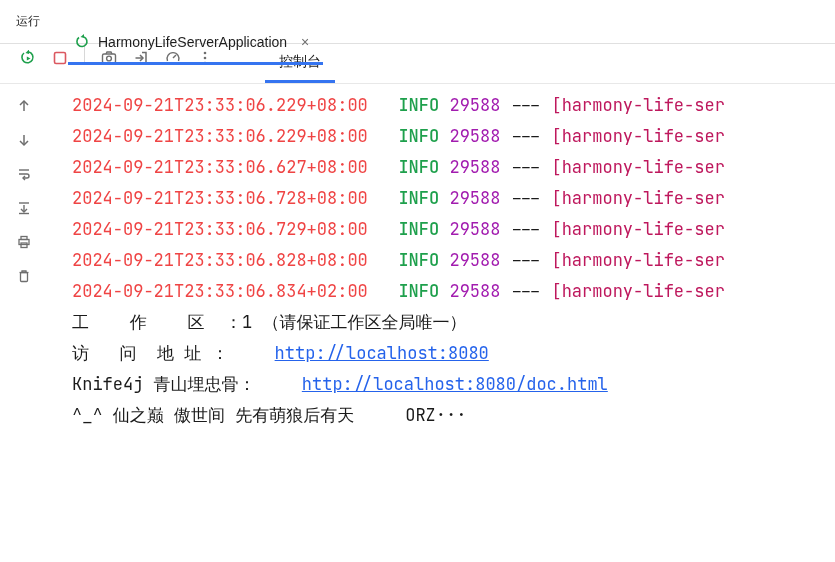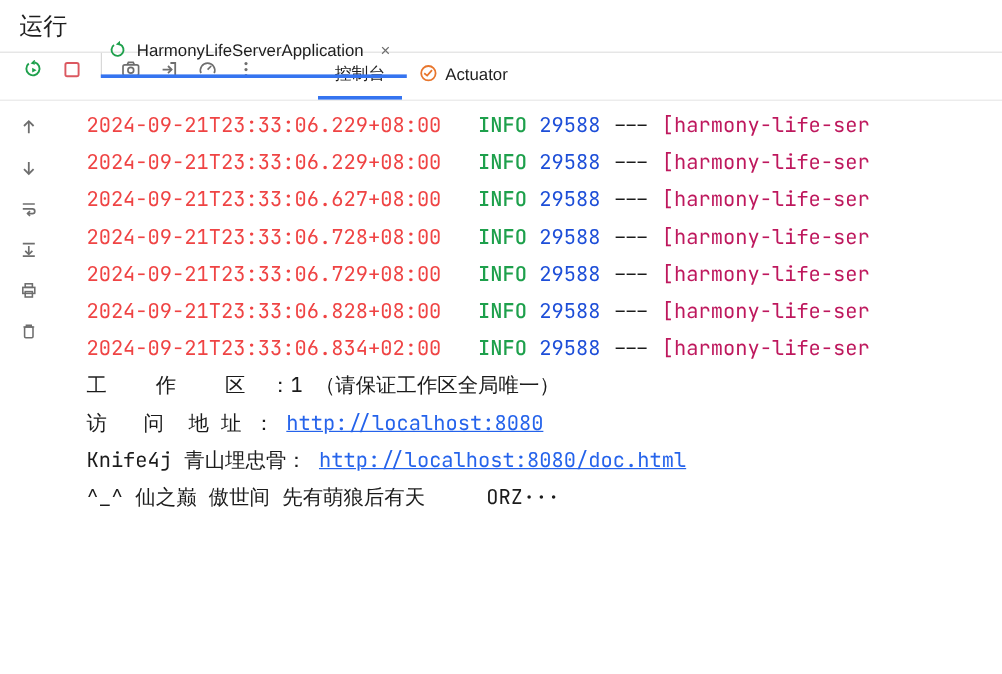--- a/index.html
+++ b/index.html
@@ -13,21 +13,21 @@
       color: #1e1e1e;
     }
     .header {
       display: flex;
       align-items: center;
       height: 44px;
       border-bottom: 1px solid #e0e0e0;
       padding-left: 16px;
     }
     .header-title {
-      font-size: 20px;
+      font-size: 12px;
       font-weight: 500;
       color: #1e1e1e;
       margin-right: 28px;
       font-family: Liberation Serif, serif;
     }
     .tab-group {
       display: flex;
       align-items: center;
       height: 100%;
     }
@@ -132,24 +132,24 @@
       font-family: "JetBrains Mono", "Consolas", "Courier New", monospace;
       font-size: 17px;
       line-height: 31px;
       white-space: nowrap;
       overflow: hidden;
       color: #1b1b1b;
     }
     .log-line { white-space: pre; }
     .ts { color: #ef4444; }
     .info { color: #1ea04c; font-weight: 500; }
-    .pid { color: #1d4ed8; }
+    .pid { color: #a21caf; }
     .dash { color: #1b1b1b; }
     .src { color: #be185d; }
-    .link { color: #2563eb; text-decoration: underline; cursor: pointer; }
+    .link { color: #2563eb; text-decoration: underline; cursor: pointer; margin-left: 36px; }
   </style>
 </head>
 <body>
 
 <div class="header">
   <div class="header-title">运行</div>
   <div class="tab-group">
     <div class="run-tab">
       <span class="run-tab-icon">
         <svg width="16" height="16" viewBox="0 0 16 16">
@@ -200,29 +200,20 @@
   <div class="toolbar-btn">
     <svg width="16" height="16" viewBox="0 0 16 16" fill="#6e6e6e">
         <circle cx="8" cy="3" r="1.3"></circle>
         <circle cx="8" cy="8" r="1.3"></circle>
         <circle cx="8" cy="13" r="1.3"></circle>
       </svg>
   </div>
   <div class="toolbar-tabs">
     <div class="toolbar-tab active">
       <span>控制台</span>
-    </div>
-    <div class="toolbar-tab">
-      <span>
-        <svg width="16" height="16" viewBox="0 0 16 16" fill="none" stroke="#e8762d" stroke-width="1.5">
-            <circle cx="8" cy="8" r="6"></circle>
-            <path d="M4.5 8 L7 10 L11 5.5"></path>
-          </svg>
-      </span>
-      <span>Actuator</span>
     </div>
   </div>
 </div>
 
 <div class="body">
   <div class="side-toolbar">
     <div class="side-btn">
       <svg width="14" height="14" viewBox="0 0 14 14" fill="none" stroke="#6e6e6e" stroke-width="1.5">
           <path d="M7 12 L7 2"></path>
           <path d="M3 6 L7 2 L11 6"></path>

